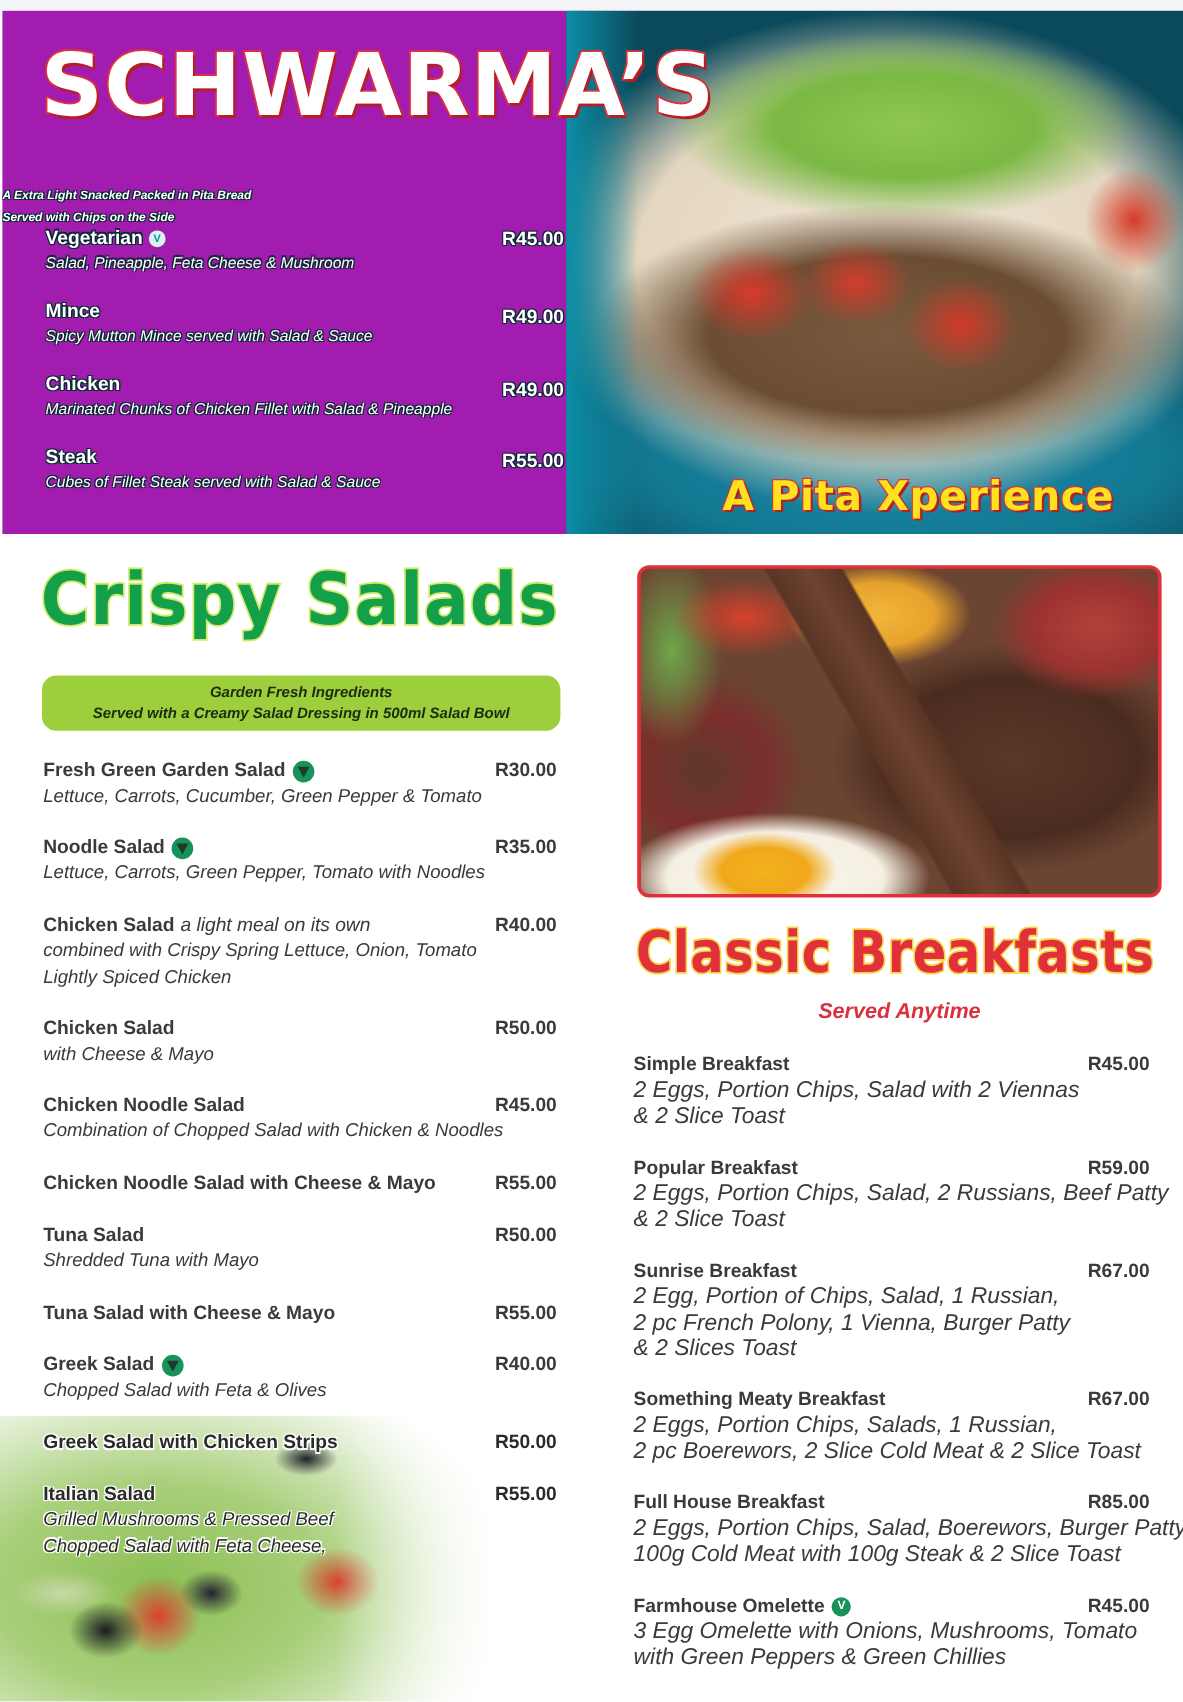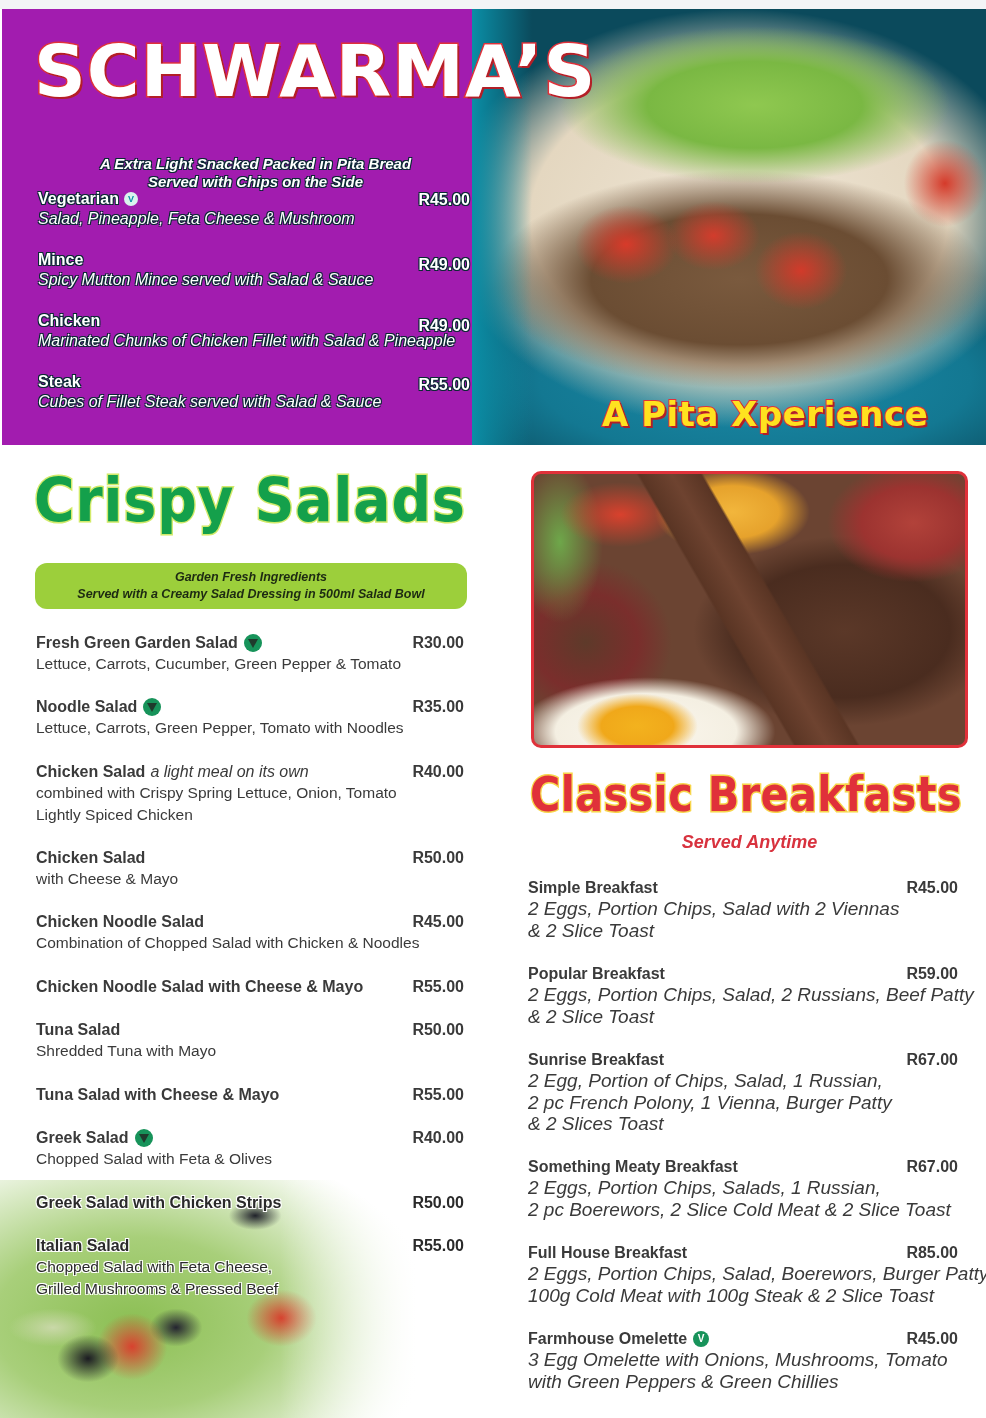--- a/index.html
+++ b/index.html
@@ -32,29 +32,28 @@
   }
   .banner-title {
     position: absolute; left: 32px; top: 26px;
     font-family: "DejaVu Sans", sans-serif; font-weight: bold;
     font-size: 72px; letter-spacing: 1px; color: #ffffff;
     -webkit-text-stroke: 3px #e0313a; paint-order: stroke fill;
     text-shadow: 0 0 0 #e0313a, 2px 2px 0 #b31f27;
     line-height: 1;
   }
   .banner-sub {
-    position: absolute; left: 0; top: 146px; width: 480px; text-align: center;
-    color: #ffffff; font-size: 15px; font-weight: bold; font-style: italic; line-height: 18px;
+    position: absolute; left: 0; top: 146px; width: 480px; text-align: left;
+    color: #ffffff; font-size: 10px; font-weight: bold; font-style: italic; line-height: 18px;
     text-shadow: 1px 1px 0 #0a2a33, -1px -1px 0 #0a2a33, 1px -1px 0 #0a2a33, -1px 1px 0 #0a2a33;
-    padding-left: 27px;
   }
   .sch-item { position: absolute; left: 36px; width: 432px; color: #ffffff;
     text-shadow: 1px 1px 0 #0a2a33, -1px -1px 0 #0a2a33, 1px -1px 0 #0a2a33, -1px 1px 0 #0a2a33; }
   .sch-item .name { font-size: 16px; font-weight: bold; line-height: 20px; display: flex; align-items: center; }
-  .sch-item .desc { font-size: 16px; font-style: italic; line-height: 20px; white-space: nowrap; }
+  .sch-item .desc { font-size: 13px; font-style: italic; line-height: 20px; white-space: nowrap; }
   .sch-item .price { position: absolute; right: 0; top: 2px; font-size: 16px; font-weight: bold; }
   .veg-v {
     display: inline-flex; align-items: center; justify-content: center;
     width: 14px; height: 14px; border-radius: 50%;
     background: #d9f2ee; color: #0b8ea6; font-size: 9px; font-weight: bold;
     margin-left: 5px; text-shadow: none;
   }
   .tagline {
     position: absolute; left: 600px; top: 388px;
     font-family: "DejaVu Sans", sans-serif; font-weight: bold; font-size: 34px;
@@ -71,21 +70,21 @@
   }
   .salads-pill {
     position: absolute; left: 35px; top: 563px; width: 432px; height: 46px;
     background: #9ccf3b; border-radius: 12px; text-align: center;
     color: #1d2a12; font-size: 12.5px; font-weight: bold; font-style: italic; line-height: 17px;
     padding-top: 6px;
   }
   .sal-item { position: absolute; left: 36px; width: 428px; color: #3a3a3a; }
   .sal-item .name { font-size: 16px; font-weight: bold; line-height: 20px; display: flex; align-items: center; white-space: nowrap; }
   .sal-item .name .note { font-weight: normal; font-style: italic; margin-left: 5px; }
-  .sal-item .desc { font-size: 15.5px; line-height: 21.5px; white-space: nowrap; }
+  .sal-item .desc { font-size: 15.5px; font-style: italic; line-height: 21.5px; white-space: nowrap; }
   .sal-item .price { position: absolute; right: 0; top: 0; font-size: 16px; font-weight: bold; line-height: 20px; }
   .veg-heart {
     display: inline-block; width: 18px; height: 18px; border-radius: 50%;
     background: #17935a; margin-left: 6px; position: relative;
   }
   .veg-heart::after {
     content: ""; position: absolute; left: 4px; top: 5px;
     border-left: 5px solid transparent; border-right: 5px solid transparent;
     border-top: 9px solid #1f3a2c;
   }
@@ -248,22 +247,22 @@
     </div>
   <div class="desc">Chopped Salad with Feta &amp; Olives</div>
   <div class="price">R40.00</div>
 </div>
 <div class="sal-item on-photo" style="top:1193px">
   <div class="name">Greek Salad with Chicken Strips</div>
   <div class="price">R50.00</div>
 </div>
 <div class="sal-item on-photo" style="top:1236px">
   <div class="name">Italian Salad</div>
+  <div class="desc">Grilled Mushrooms &amp; Pressed Beef</div>
   <div class="desc">Chopped Salad with Feta Cheese,</div>
-  <div class="desc">Grilled Mushrooms &amp; Pressed Beef</div>
   <div class="price">R55.00</div>
 </div>
 
 <div class="bf-photo"></div>
 <div class="bf-title">Classic Breakfasts</div>
 <div class="bf-sub">Served Anytime</div>
 
 <div class="bf-item" style="top:878px">
   <div class="name">Simple Breakfast</div>
   <div class="desc">2 Eggs, Portion Chips, Salad with 2 Viennas</div>

